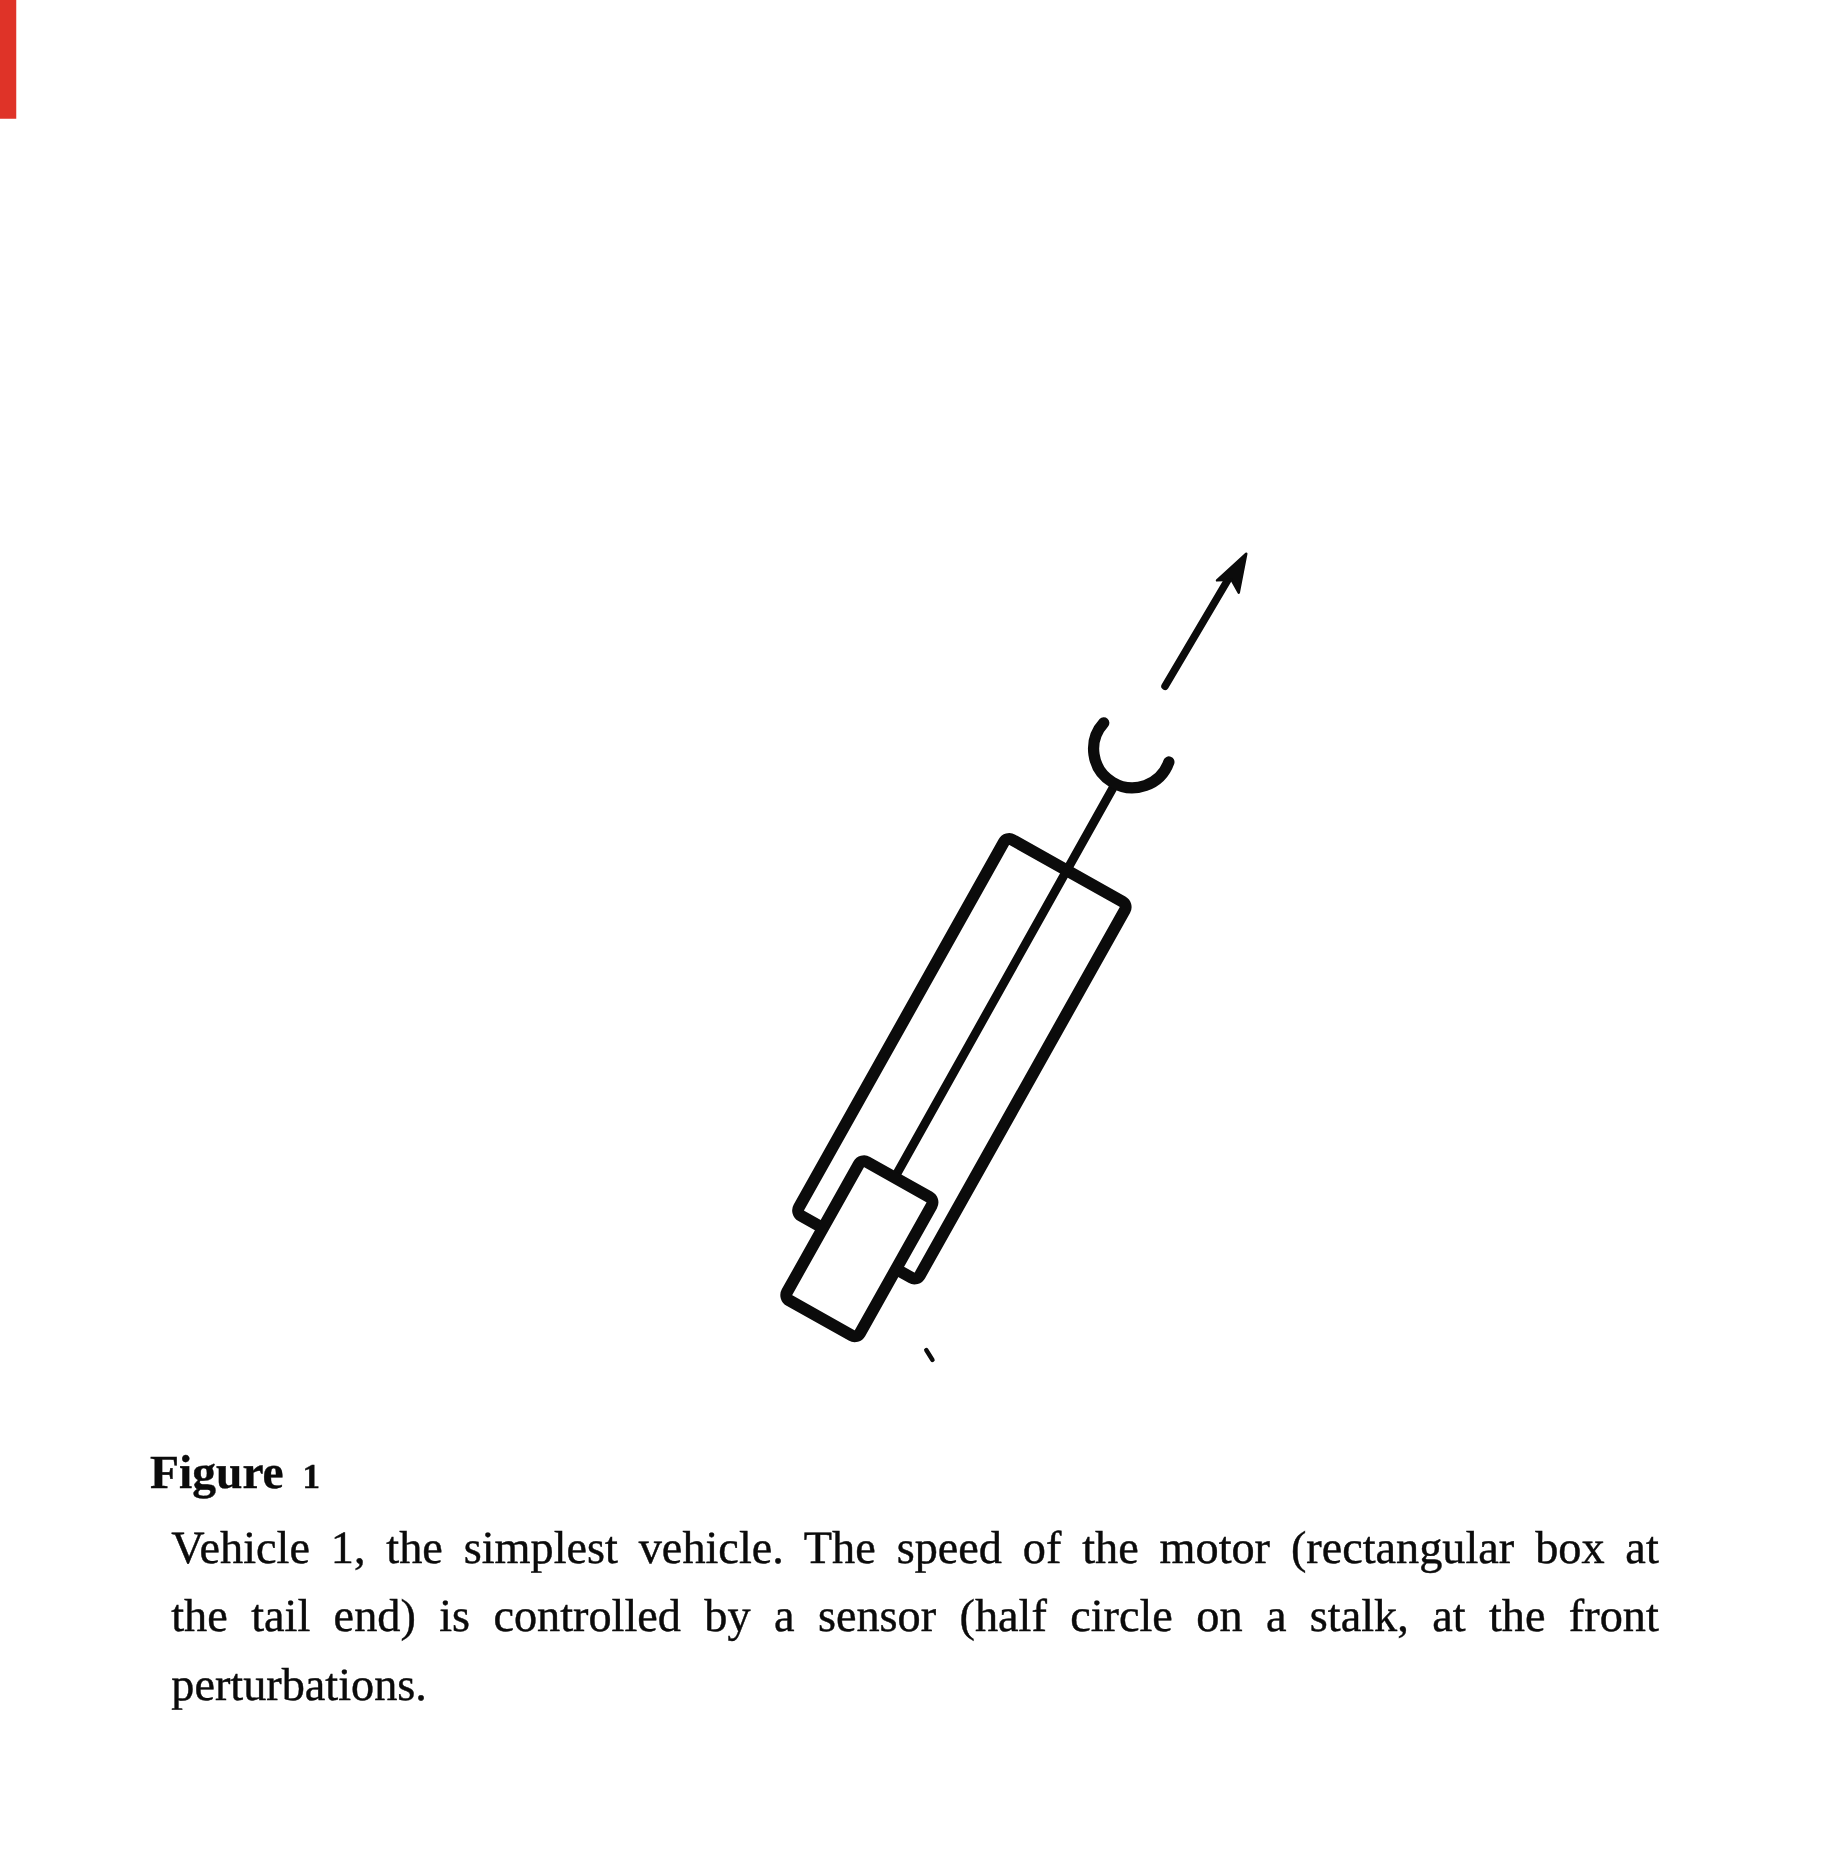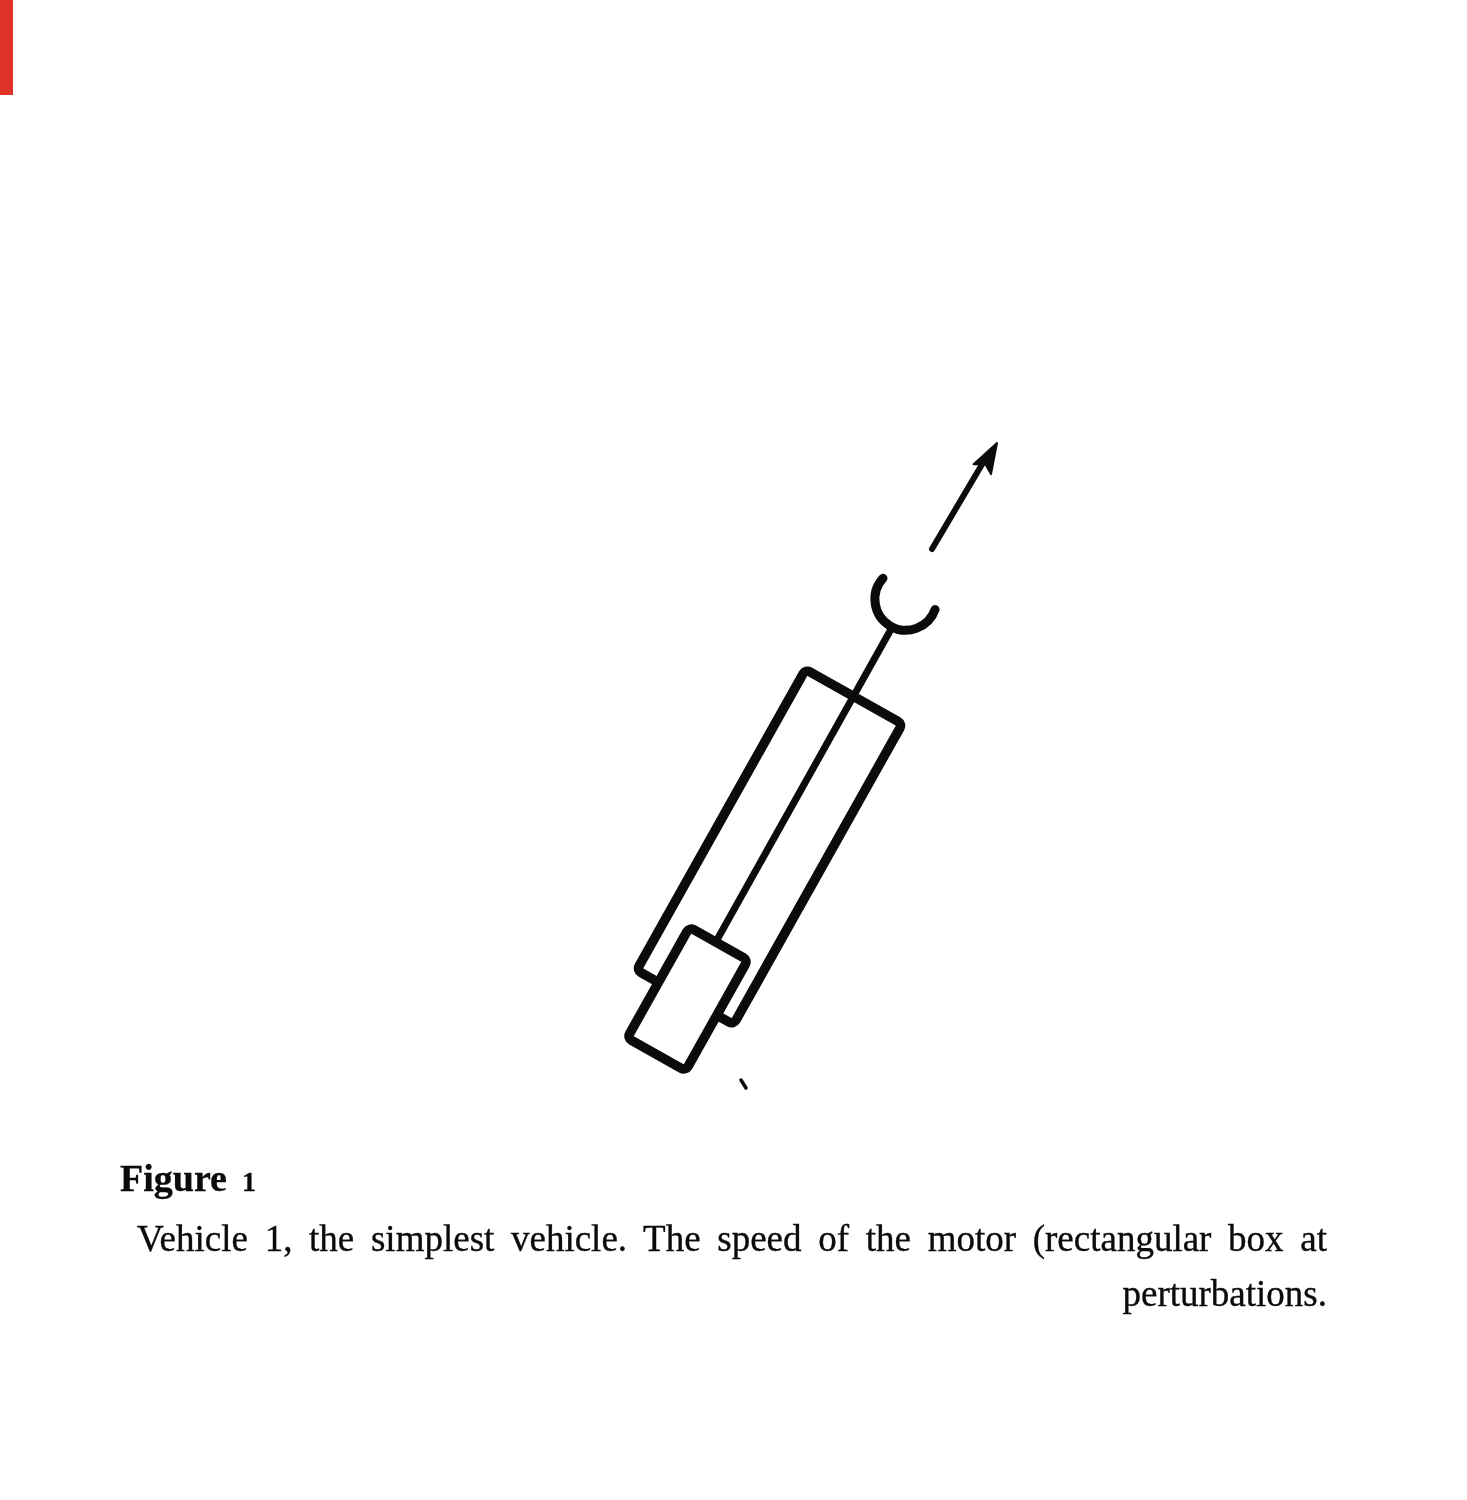--- a/index.html
+++ b/index.html
@@ -25,21 +25,21 @@
     margin-left: 15px;
     font-size: 28px;
   }
   .figure-caption {
     position: absolute; left: 137px; top: 1211px;
     width: 1190px;
     font-size: 37px; line-height: 55px;
     color: #0b0b0b;
     -webkit-text-stroke: 0.35px #0b0b0b;
   }
-  .cap-line { width: 100%; text-align: right; }
+  .cap-line { width: 100%; }
   .cap-line.j { text-align: justify; text-align-last: justify; }
 </style>
 </head>
 <body>
 
 <svg class="drawing-layer" width="1467" height="1500" viewBox="0 0 1467 1500" xmlns="http://www.w3.org/2000/svg">
 
   <rect x="0" y="0" width="13" height="95" fill="#df3328"></rect>
 
   <g stroke="#0b0b0b" fill="none" stroke-linecap="round" stroke-linejoin="round">
@@ -58,14 +58,15 @@
     <line x1="741" y1="1080" x2="746" y2="1088" stroke-width="3.5"></line>
   </g>
 </svg>
 
 <div class="figure-heading">
   <span>Figure</span><span class="fig-num">1</span>
 </div>
 
 <div class="figure-caption">
   <div class="cap-line j">Vehicle 1, the simplest vehicle. The speed of the motor (rectangular box at</div>
+  <div class="cap-line j">the tail end) is controlled by a sensor (half circle on a stalk, at the front</div>
   <div class="cap-line">perturbations.</div>
 </div>
 
 </body></html>

